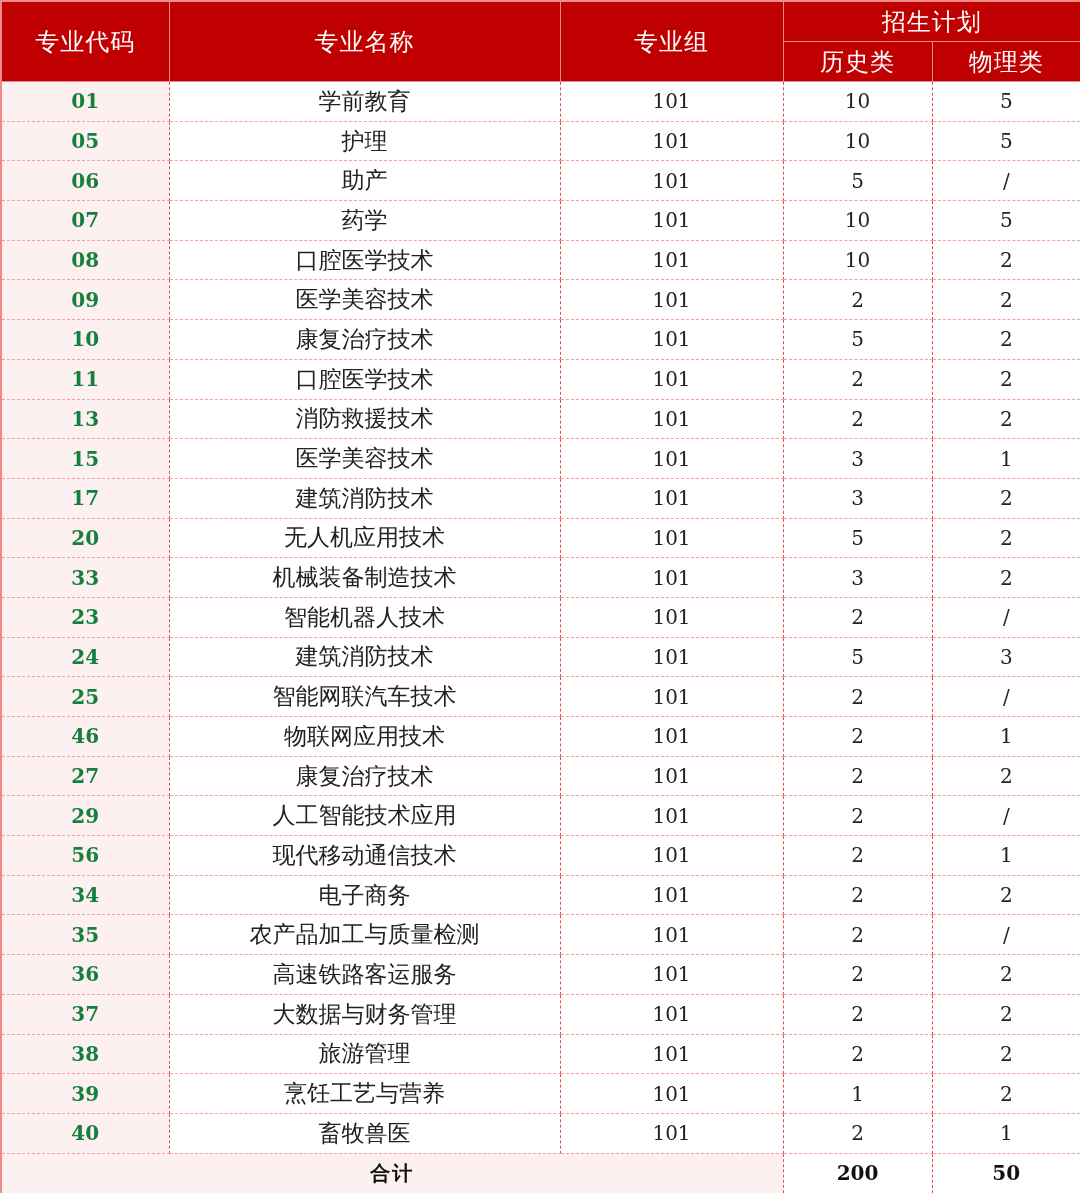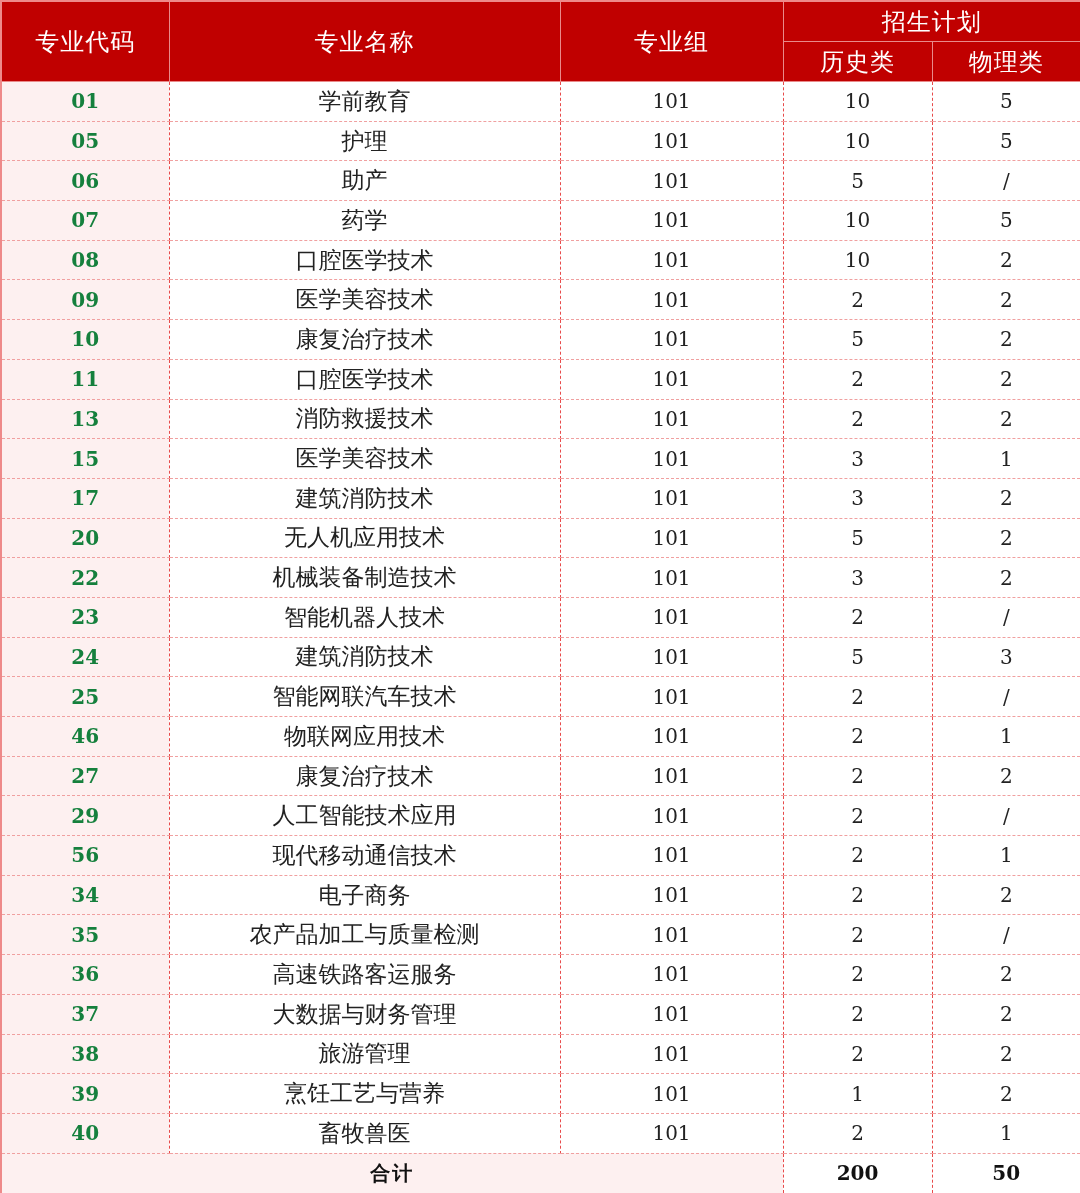--- a/index.html
+++ b/index.html
@@ -153,21 +153,21 @@
         <td>2</td>
       </tr>
       <tr>
         <td class="code">20</td>
         <td class="name">无人机应用技术</td>
         <td>101</td>
         <td>5</td>
         <td>2</td>
       </tr>
       <tr>
-        <td class="code">22</td>
+        <td class="code">33</td>
         <td class="name">机械装备制造技术</td>
         <td>101</td>
         <td>3</td>
         <td>2</td>
       </tr>
       <tr>
         <td class="code">23</td>
         <td class="name">智能机器人技术</td>
         <td>101</td>
         <td>2</td>

